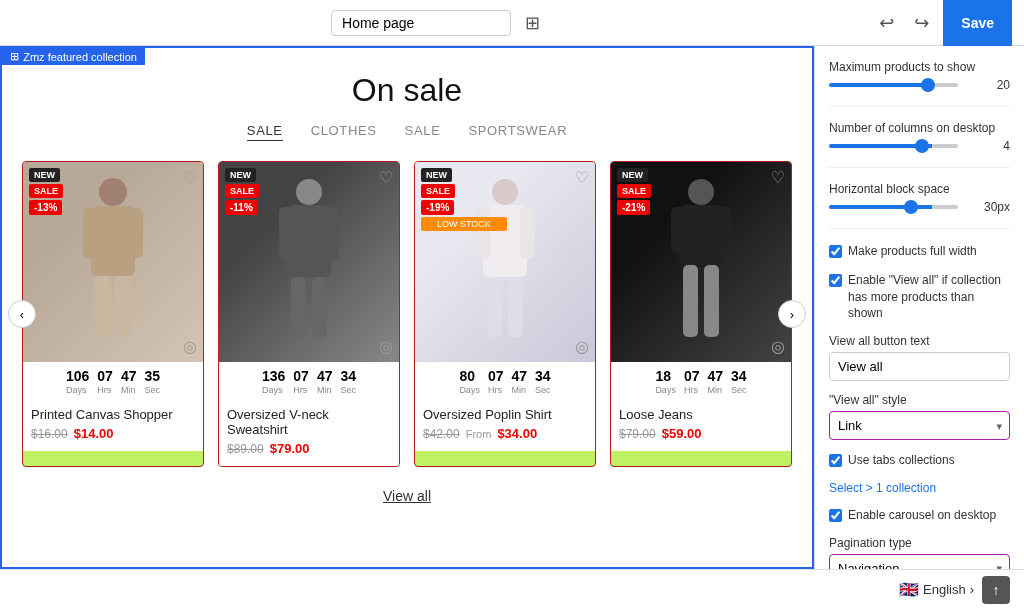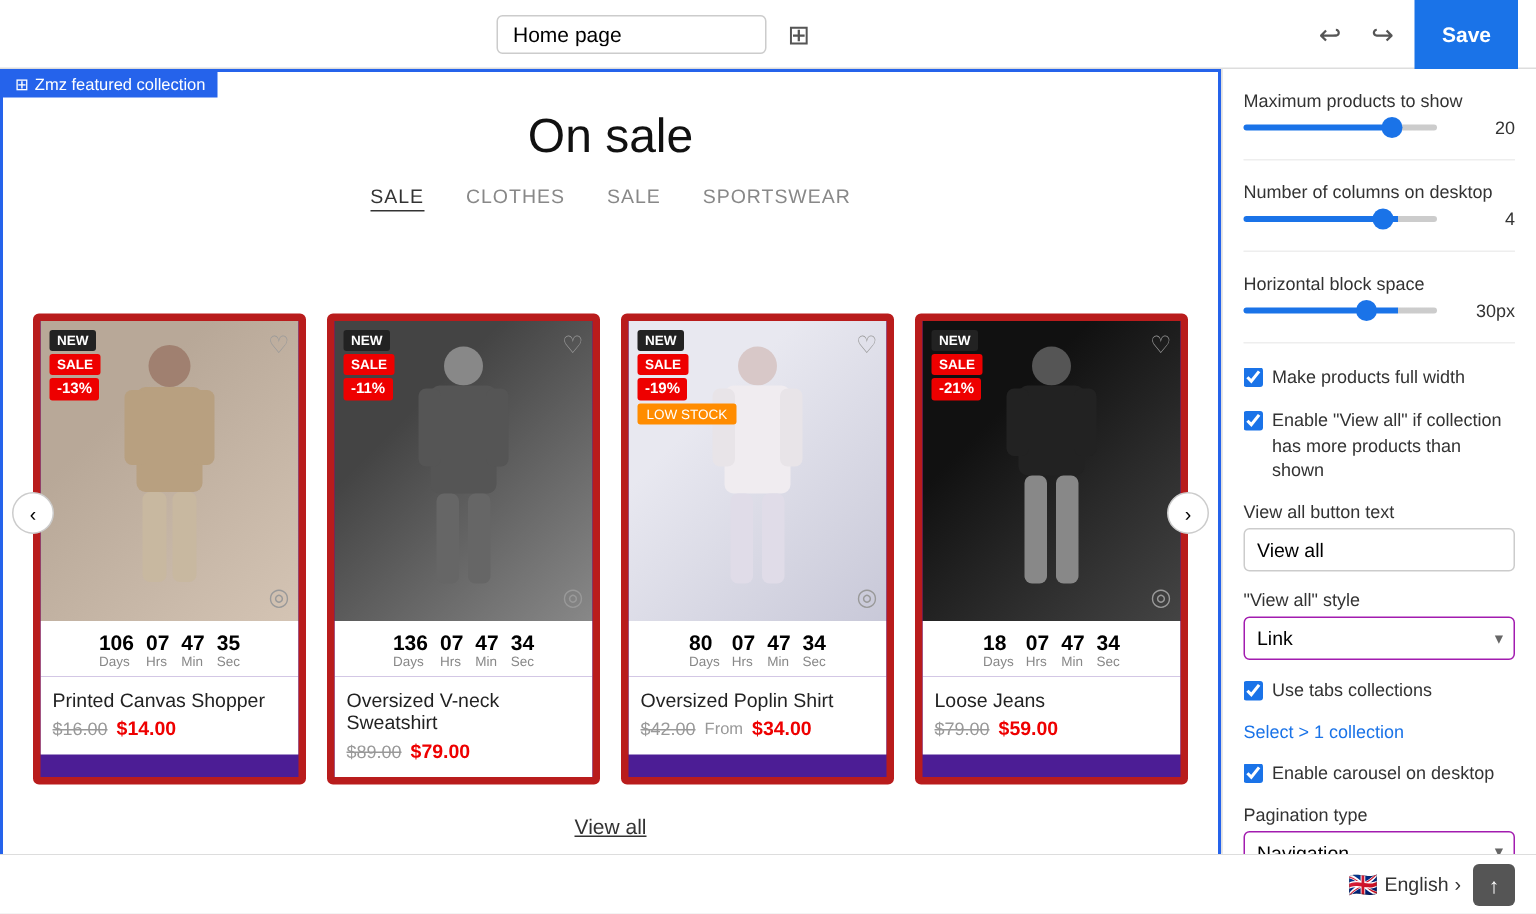--- a/index.html
+++ b/index.html
@@ -29,26 +29,26 @@
     .section-title { text-align: center; font-size: 32px; font-weight: 400; margin-bottom: 14px; color: #111; }
     .tabs { display: flex; justify-content: center; gap: 28px; margin-bottom: 20px; }
     .tab { font-size: 13px; color: #888; cursor: pointer; padding-bottom: 2px; letter-spacing: 0.05em; }
     .tab.active { border-bottom: 1px solid #333; color: #333; }
     .products-grid { display: grid; grid-template-columns: repeat(4, 1fr); gap: 14px; position: relative; }
     .prev-btn, .next-btn { position: absolute; top: 50%; transform: translateY(-50%); background: #fff; border: 1px solid #ccc; border-radius: 50%; width: 28px; height: 28px; display: flex; align-items: center; justify-content: center; cursor: pointer; font-size: 13px; z-index: 5; }
     .prev-btn { left: -14px; }
     .next-btn { right: -14px; }
 
     
-    .product-card { border: 5px solid #b91c1c; border-radius: 4px; overflow: hidden; background: #4c1d95; position: relative; margin-top: 48px; }
+    .product-card { border: 1px solid #b91c1c; border-radius: 4px; overflow: hidden; background: #bef264; position: relative; }
     .product-img { width: 100%; height: 200px; background: #ddd; position: relative; overflow: hidden; display: flex; align-items: center; justify-content: center; }
     .badge-new { position: absolute; top: 6px; left: 6px; background: #222; color: #fff; font-size: 9px; font-weight: 700; padding: 2px 5px; border-radius: 2px; }
     .badge-sale { position: absolute; top: 22px; left: 6px; background: #e00; color: #fff; font-size: 9px; font-weight: 700; padding: 2px 5px; border-radius: 2px; }
     .badge-pct { position: absolute; top: 38px; left: 6px; background: #e00; color: #fff; font-size: 10px; font-weight: 700; padding: 2px 5px; border-radius: 2px; }
-    .badge-lowstock { position: absolute; top: 55px; left: 6px; background: #ff8c00; color: #fff; font-size: 9px; padding: 2px 6px; border-radius: 2px; }
+    .badge-lowstock { position: absolute; top: 55px; left: 6px; background: #ff8c00; color: #fff; font-size: 9px; padding: 2px 16px; border-radius: 2px; }
     .heart-btn { position: absolute; top: 6px; right: 6px; background: none; border: none; cursor: pointer; color: #999; font-size: 16px; }
     .eye-btn { position: absolute; bottom: 6px; right: 6px; background: none; border: none; cursor: pointer; color: #999; font-size: 16px; }
     .timer { display: flex; gap: 4px; justify-content: center; padding: 6px 4px 4px; font-size: 10px; background: #fff; }
     .timer-block { text-align: left; }
     .timer-num { font-size: 14px; font-weight: 700; display: block; }
     .timer-label { color: #888; font-size: 9px; }
     .timer-sep { font-size: 14px; font-weight: 700; align-self: start; padding-top: 1px; }
     .product-info { padding: 8px 8px 10px; background: #fff; }
     .product-name { font-size: 13px; color: #222; margin-bottom: 4px; }
     .product-price { font-size: 13px; display: flex; gap: 6px; align-items: center; }

